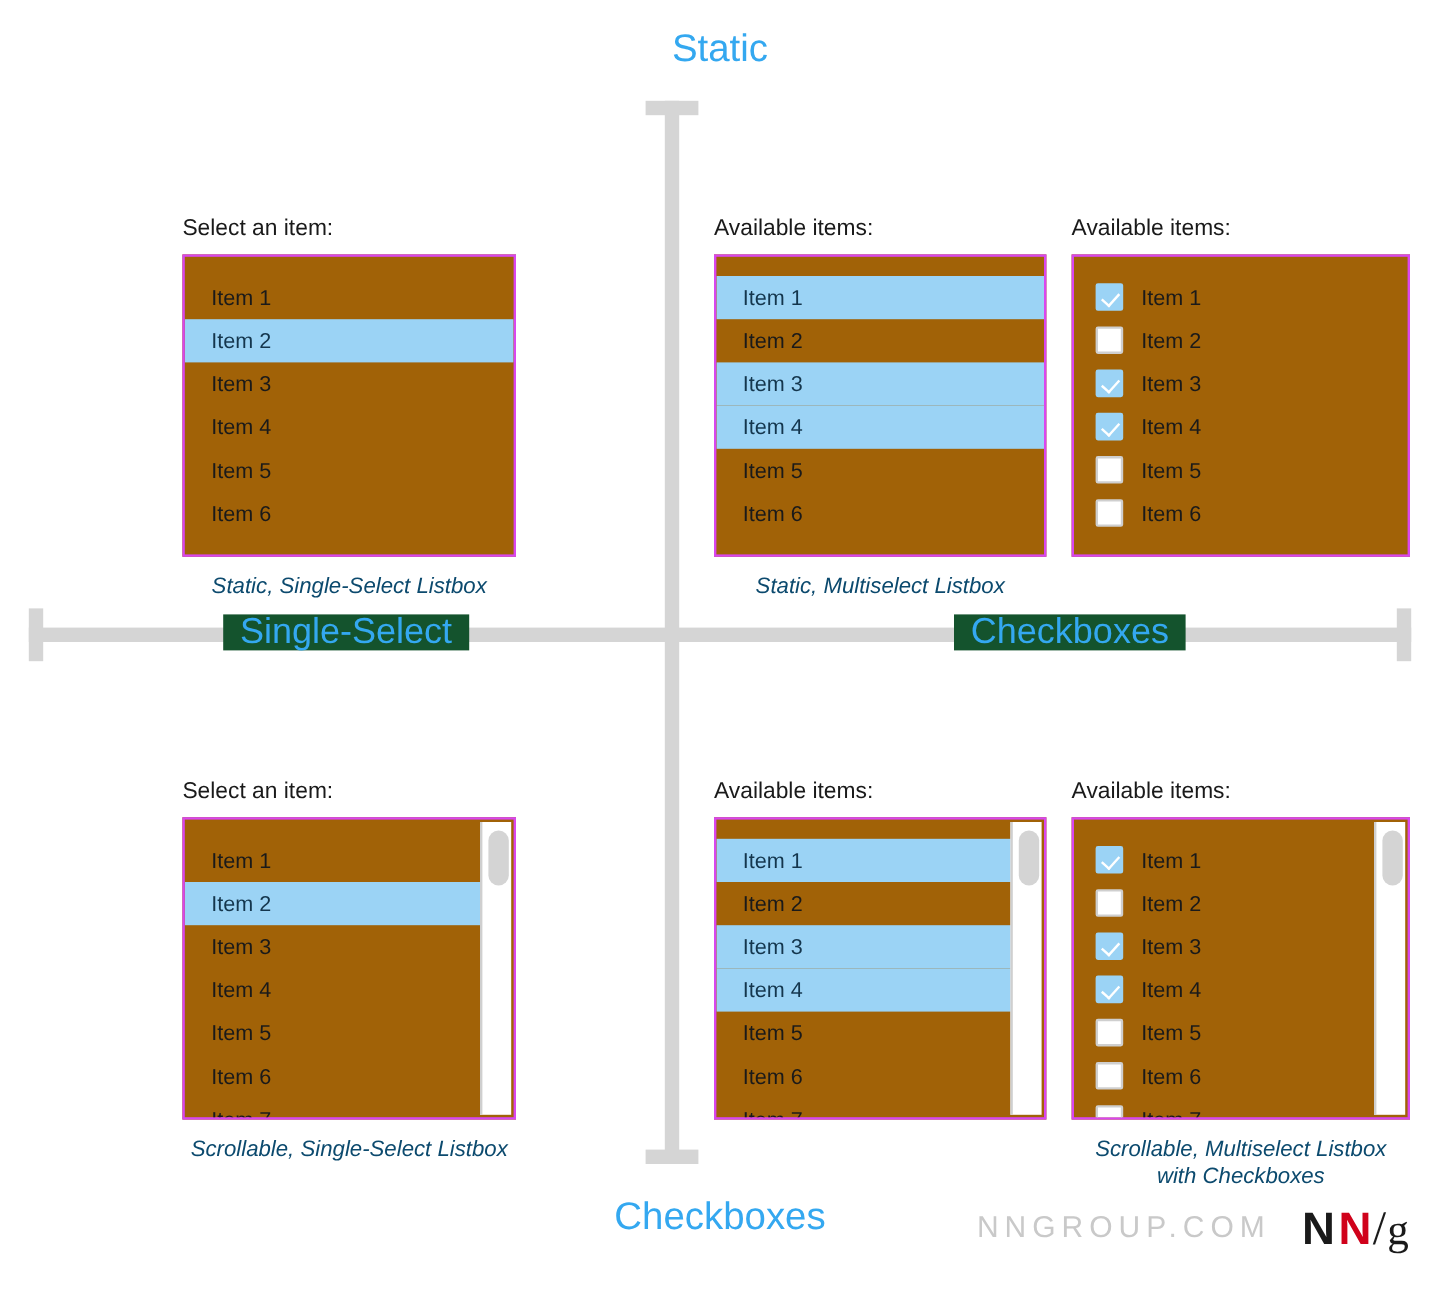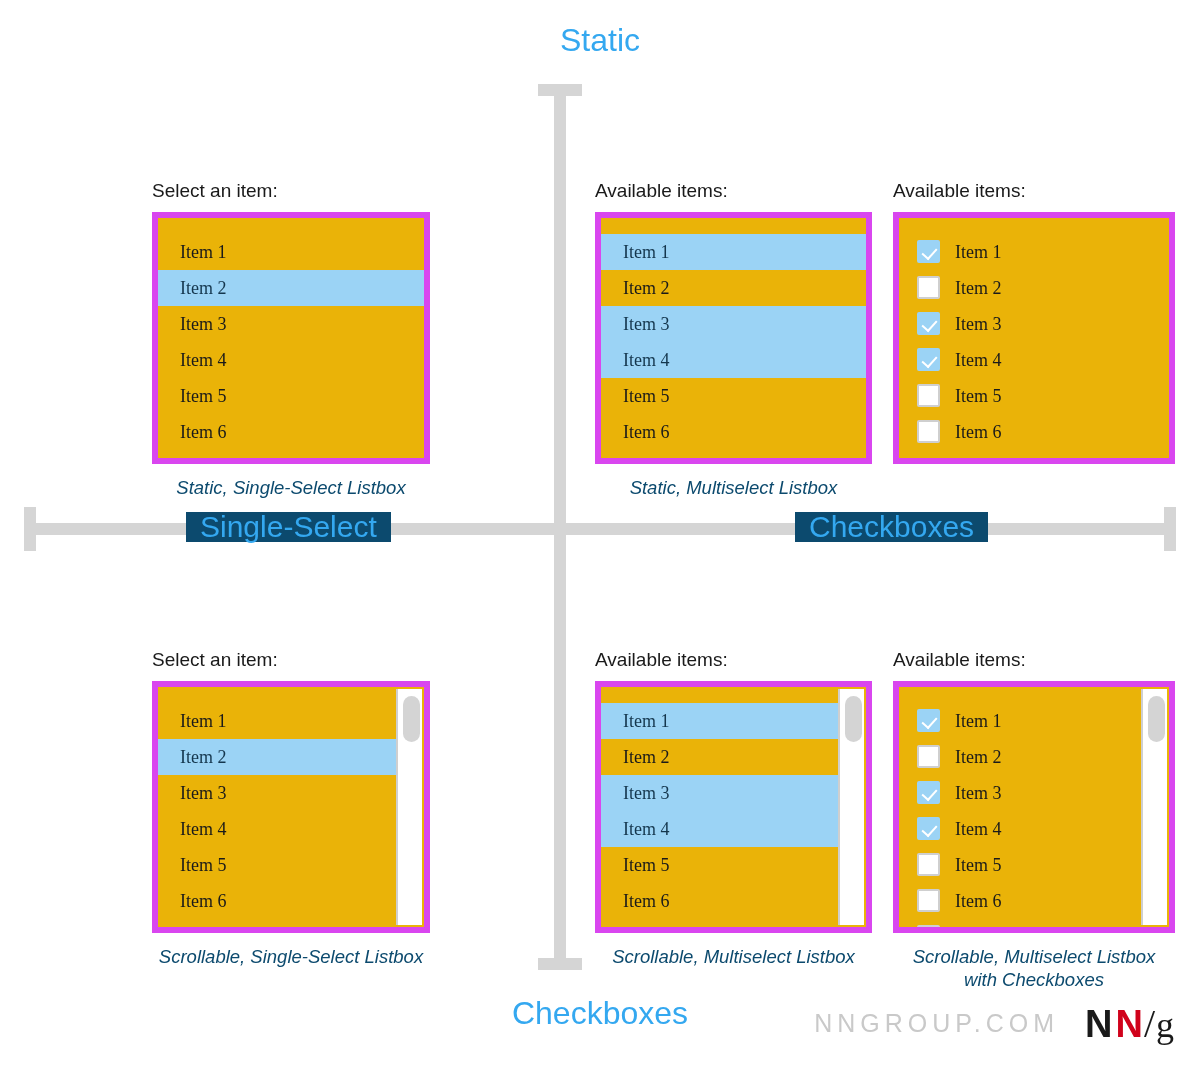--- a/index.html
+++ b/index.html
@@ -62,21 +62,21 @@
     height: 44px;
     background: #d5d5d5;
   }
 
   
   .axis-label {
     position: absolute;
     color: #34a8f0;
     font-size: 31px;
     font-weight: 400;
-    background: #0c4a6e;
+    background: #14532d;
     white-space: nowrap;
     line-height: 1;
     text-align: center;
   }
   .axis-label.top    { left: 0; right: 0; text-align: center; top: 24px; font-size: 32px; background: none; }
   .axis-label.bottom { left: 0; right: 0; text-align: center; top: 997px; font-size: 32px; background: none; }
   .axis-label.left   { left: 186px; top: 512px; padding: 0 14px; font-size: 30px; }
   .axis-label.right  { left: 795px; top: 512px; padding: 0 14px; font-size: 30px; }
 
   
@@ -86,26 +86,25 @@
     font-size: 19px;
     color: #1a1a1a;
     margin-bottom: 9px;
     line-height: 1.2;
     white-space: nowrap;
   }
 
   .listbox-wrap { position: relative; }
 
   .listbox {
-    border: 6px solid #d946ef;
-    background: #eab308;
+    border: 2px solid #d946ef;
+    background: #a16207;
     position: relative;
     overflow: hidden;
     padding-top: 16px;
-    font-family: Liberation Serif, serif;
   }
   .listbox.scrollable { padding-top: 16px; }
 
   .row {
     height: 36px;
     display: flex;
     align-items: center;
     padding-left: 22px;
     font-size: 18px;
     color: #1a1a1a;
@@ -362,21 +361,20 @@
             </div>
             <div class="row">
               <span>Item 7</span>
             </div>
           </div>
           <div class="scrollbar-track">
             <div class="scrollbar-thumb"></div>
           </div>
         </div>
       </div>
-      <div class="caption" style="width: 290px; margin-left: -6.5px;">Scrollable, Multiselect Listbox</div>
     </div>
     <div class="panel" style="left: 893px; top: 603px; width: 282px;">
       <div class="panel-label">Available items:</div>
       <div class="listbox-wrap">
         <div class="listbox scrollable" style="height: 252px;">
           <div style="width: calc(100% - 26px);">
             <div class="row cb">
               <span class="checkbox checked"></span>
               <span>Item 1</span>
             </div>

